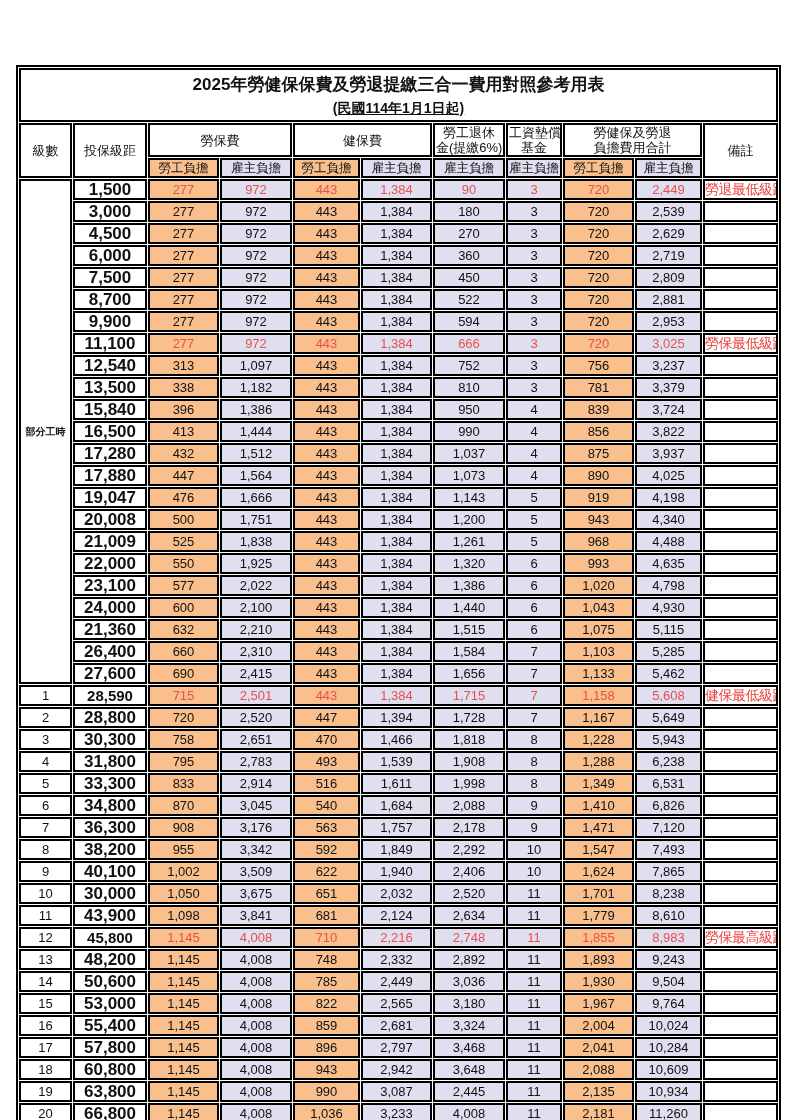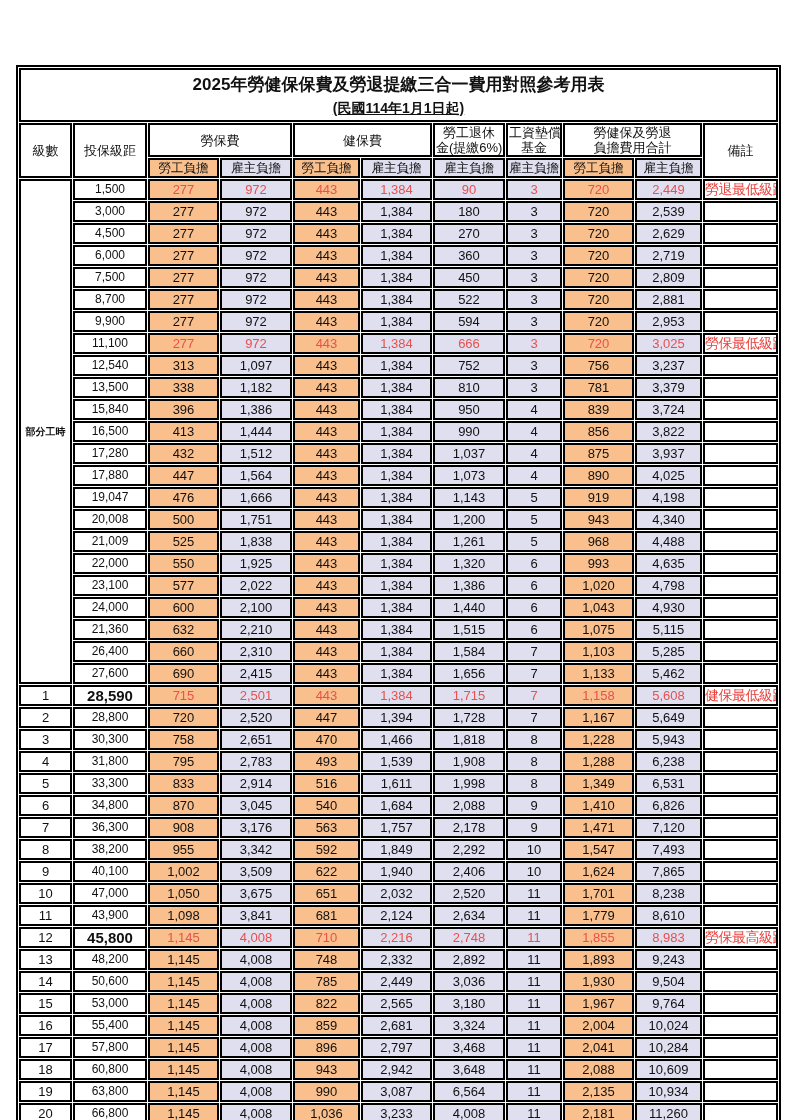--- a/index.html
+++ b/index.html
@@ -36,21 +36,21 @@
 
   
   tr.h1 th { font-size: 13px; line-height: 15px; height: 32px; background: #fff; }
   tr.h2 th { font-size: 12.5px; line-height: 16px; height: 18px; }
   th.emp, td.emp { background: #f9c08d; }
   th.er,  td.er  { background: #dfdff0; }
 
   
   tbody td { height: 17px; line-height: 17px; font-size: 13px; }
   td.c-level  { background: #fff; }
-  td.c-salary { background: #fff; font-size: 12px; }
+  td.c-salary { background: #fff; font-size: 17px; font-weight: bold; }
   td.c-note   { background: #fff; font-size: 14px; color: #e8413d; padding: 0; letter-spacing: -0.5px; }
   td.part-time { font-size: 10px; background: #fff; letter-spacing: 0; font-weight: bold; }
   tr.hl td.num { color: #e8504e; }
   td.bold-salary { font-weight: bold; font-size: 15px; text-align: center; }
 </style>
 </head>
 <body>
 
 <div class="page">
   <table class="premium">
@@ -494,21 +494,21 @@
           <td class="emp num">622</td>
           <td class="er num">1,940</td>
           <td class="er num">2,406</td>
           <td class="er num">10</td>
           <td class="emp num">1,624</td>
           <td class="er num">7,865</td>
           <td class="c-note"></td>
         </tr>
         <tr>
           <td class="c-level">10</td>
-          <td class="c-salary">47,000</td>
+          <td class="c-salary">30,000</td>
           <td class="emp num">1,050</td>
           <td class="er num">3,675</td>
           <td class="emp num">651</td>
           <td class="er num">2,032</td>
           <td class="er num">2,520</td>
           <td class="er num">11</td>
           <td class="emp num">1,701</td>
           <td class="er num">8,238</td>
           <td class="c-note"></td>
         </tr>
@@ -616,21 +616,21 @@
           <td class="er num">10,609</td>
           <td class="c-note"></td>
         </tr>
         <tr>
           <td class="c-level">19</td>
           <td class="c-salary">63,800</td>
           <td class="emp num">1,145</td>
           <td class="er num">4,008</td>
           <td class="emp num">990</td>
           <td class="er num">3,087</td>
-          <td class="er num">6,564</td>
+          <td class="er num">2,445</td>
           <td class="er num">11</td>
           <td class="emp num">2,135</td>
           <td class="er num">10,934</td>
           <td class="c-note"></td>
         </tr>
         <tr>
           <td class="c-level">20</td>
           <td class="c-salary">66,800</td>
           <td class="emp num">1,145</td>
           <td class="er num">4,008</td>

